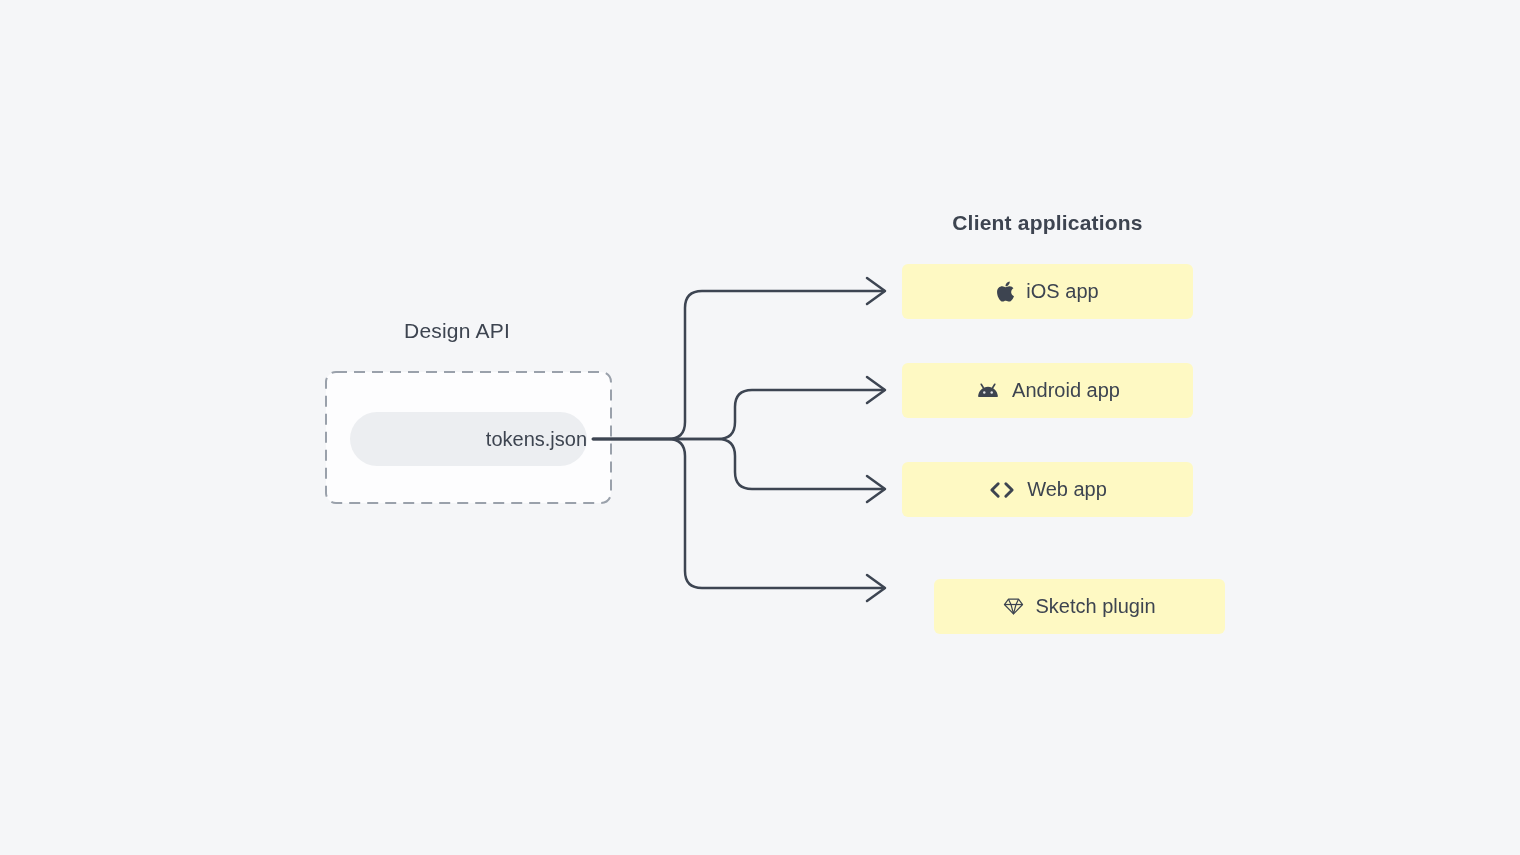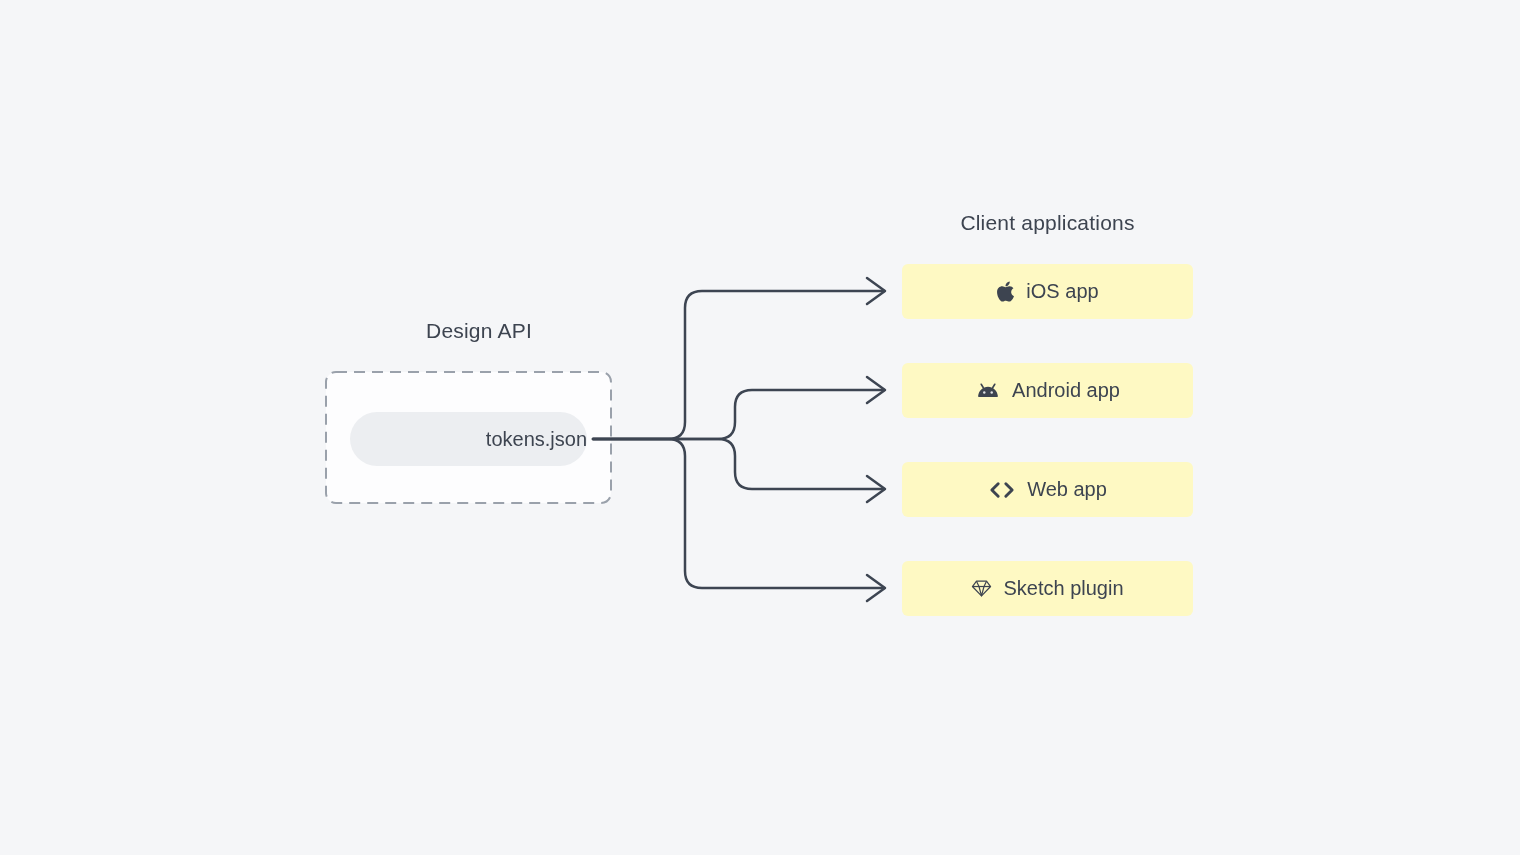--- a/index.html
+++ b/index.html
@@ -16,21 +16,21 @@
     color: #3d4450;
     overflow: hidden;
   }
   .connector-layer {
     position: absolute;
     inset: 0;
     pointer-events: none;
   }
   .group-label {
     position: absolute;
-    left: 335px;
+    left: 313px;
     top: 319px;
     width: 288px;
     text-align: center;
     font-size: 21px;
     font-weight: 500;
     letter-spacing: 0.2px;
   }
   .pill-node {
     position: absolute;
     left: 350px;
@@ -44,21 +44,21 @@
     justify-content: flex-end;
     font-size: 20px;
   }
   .clients-heading {
     position: absolute;
     left: 902px;
     top: 211px;
     width: 291px;
     text-align: center;
     font-size: 21px;
-    font-weight: 400;
+    font-weight: 700;
     letter-spacing: 0.2px;
   }
   .client-node {
     position: absolute;
     left: 902px;
     width: 291px;
     height: 55px;
     background: #fef9c3;
     border-radius: 6px;
     display: flex;
@@ -68,21 +68,21 @@
     font-size: 20px;
   }
   .client-node .icon {
     display: flex;
     align-items: center;
     justify-content: center;
   }
   .node-ios    { top: 264px; }
   .node-android{ top: 363px; }
   .node-web    { top: 462px; }
-  .node-sketch { top: 561px; }
+  .node-sketch { top: 579px; margin-left: 32px; }
 </style>
 </head>
 <body>
 
 <div class="canvas">
 
   <svg class="connector-layer" width="1520" height="855" viewBox="0 0 1520 855">
 
     <rect x="326" y="372" width="285" height="131" rx="10" fill="#fdfdfe" stroke="#9aa1ab" stroke-width="2" stroke-dasharray="11 7"></rect>
     <g fill="none" stroke="#3d4552" stroke-width="2.5" stroke-linecap="round" stroke-linejoin="round">

